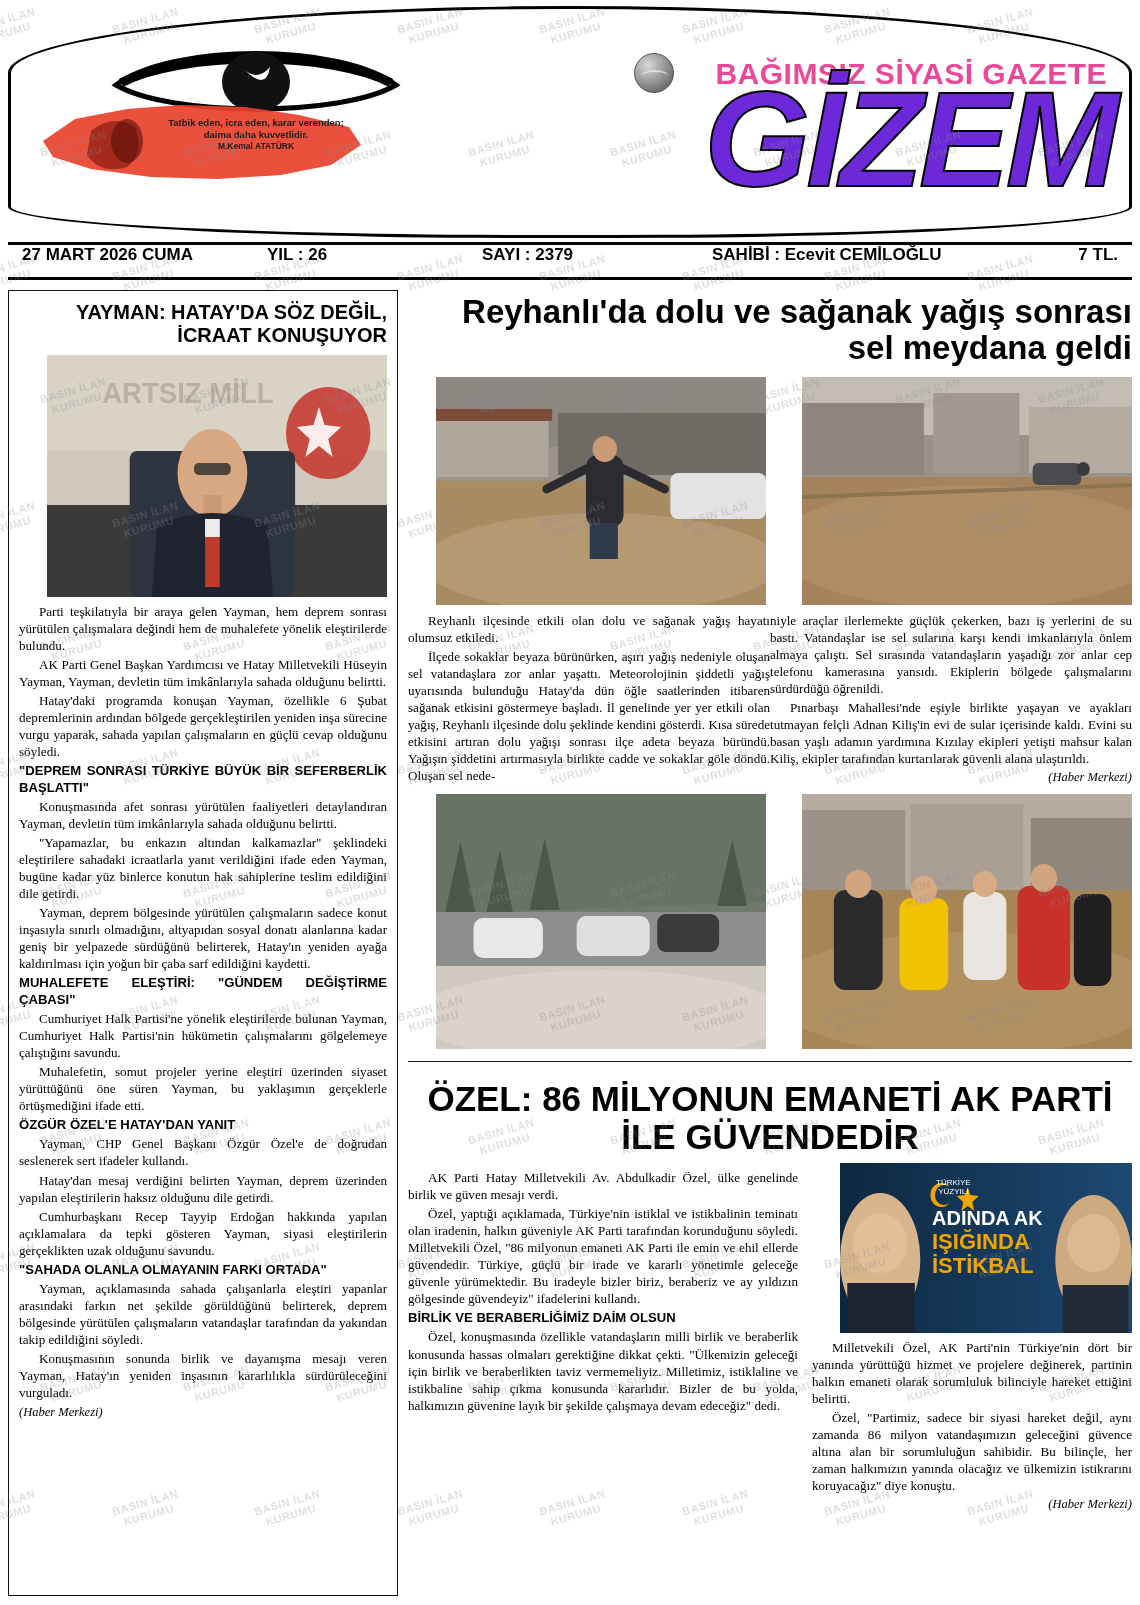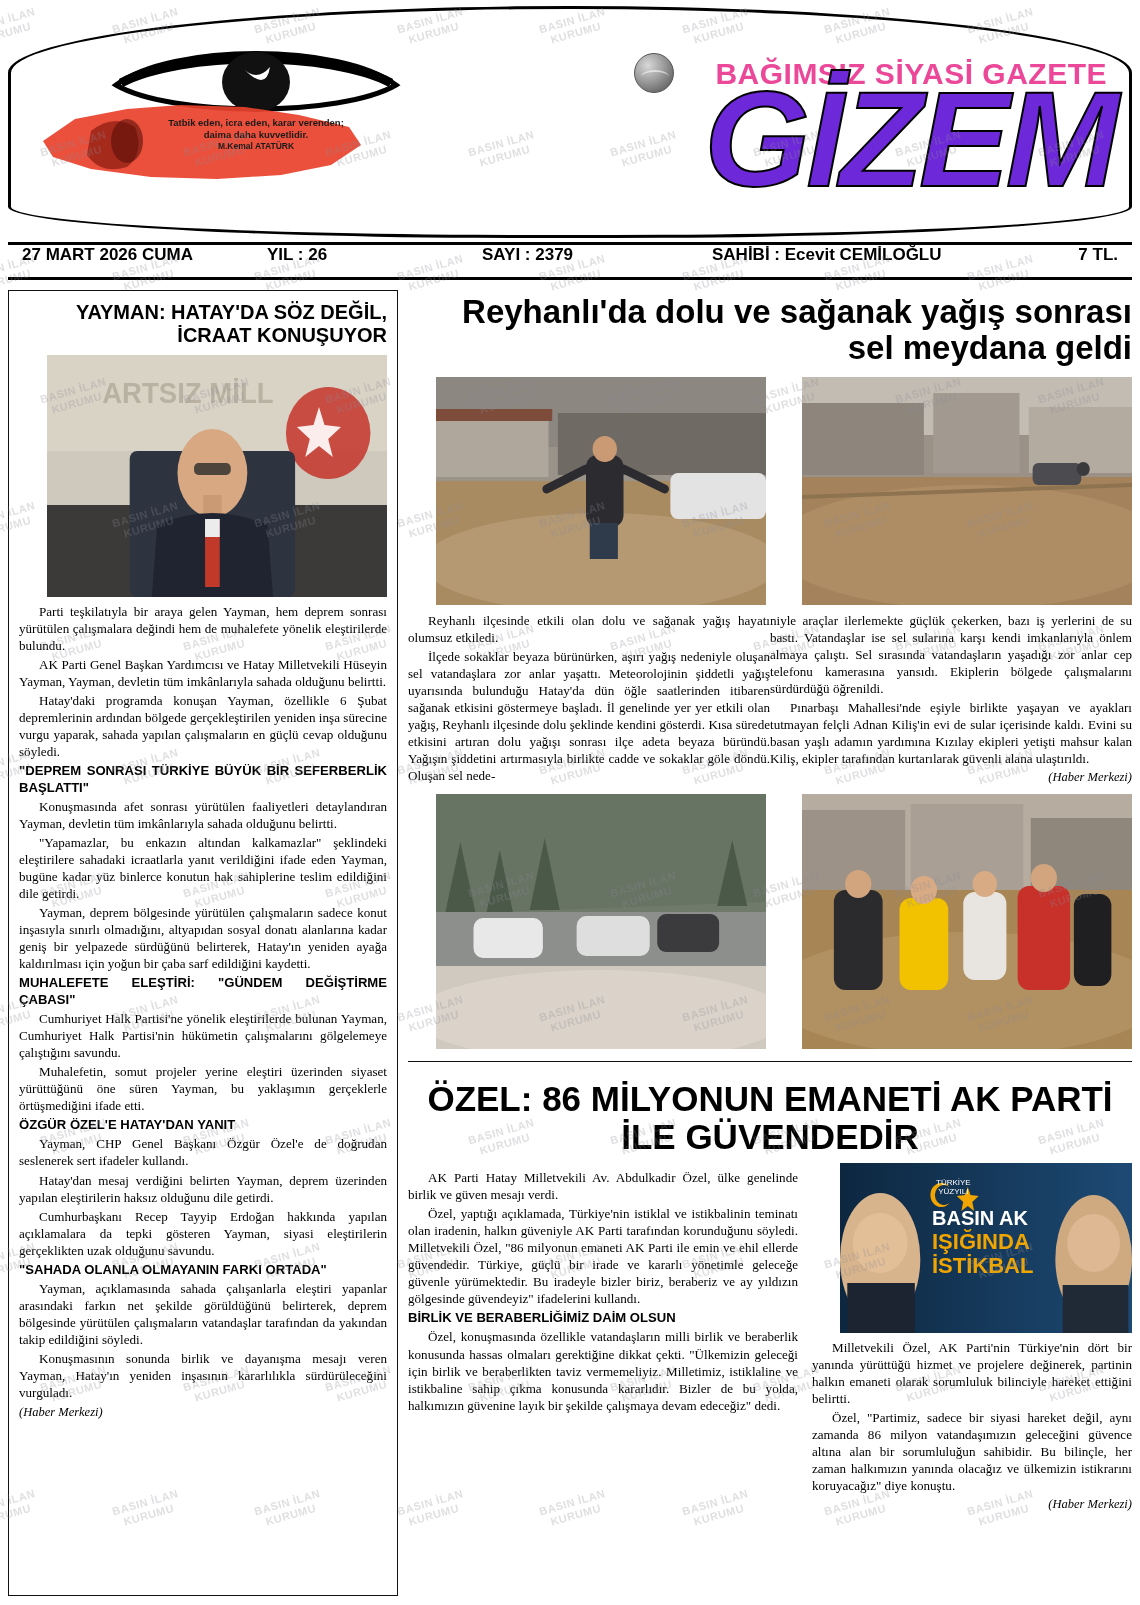--- a/index.html
+++ b/index.html
@@ -436,21 +436,21 @@
             <rect x="8" y="120" width="74" height="50" fill="#1b2430"></rect>
             <circle cx="44" cy="80" r="30" fill="#e3bf98"></circle>
             <ellipse cx="278" cy="96" rx="42" ry="64" fill="#cfa97f"></ellipse>
             <rect x="244" y="122" width="72" height="48" fill="#202a36"></rect>
             <circle cx="278" cy="80" r="29" fill="#ddb892"></circle>
             <path d="M120,24 a12,12 0 1,0 0,16 a10,10 0 1,1 0,-16" fill="#f0a500"></path>
             <path d="M140,24 l3,8 9,1 -7,6 2,9 -7,-5 -7,5 2,-9 -7,-6 9,-1 Z" fill="#f0a500"></path>
           </svg>
           <div class="poster-logo">TÜRKİYE<br>YÜZYILI</div>
           <div class="poster-txt">
-            <div class="l1">BASIN AK</div>
+            <div class="l1">ADINDA AK</div>
             <div class="l2">IŞIĞINDA</div>
             <div class="l3">İSTİKBAL</div>
           </div>
         </div>
         <div class="body-text" style="margin-top:6px;">
           <p>Milletvekili Özel, AK Parti'nin Türkiye'nin dört bir yanında yürüttüğü hizmet ve projelere değinerek, partinin halkın emaneti olarak sorumluluk bilinciyle hareket ettiğini belirtti.</p>
           <p>Özel, "Partimiz, sadece bir siyasi hareket değil, aynı zamanda 86 milyon vatandaşımızın geleceğini güvence altına alan bir sorumluluğun sahibidir. Bu bilinçle, her zaman halkımızın yanında olacağız ve ülkemizin istikrarını koruyacağız" diye konuştu.</p>
           <div class="credit-r">(Haber Merkezi)</div>
         </div>
       </div>

